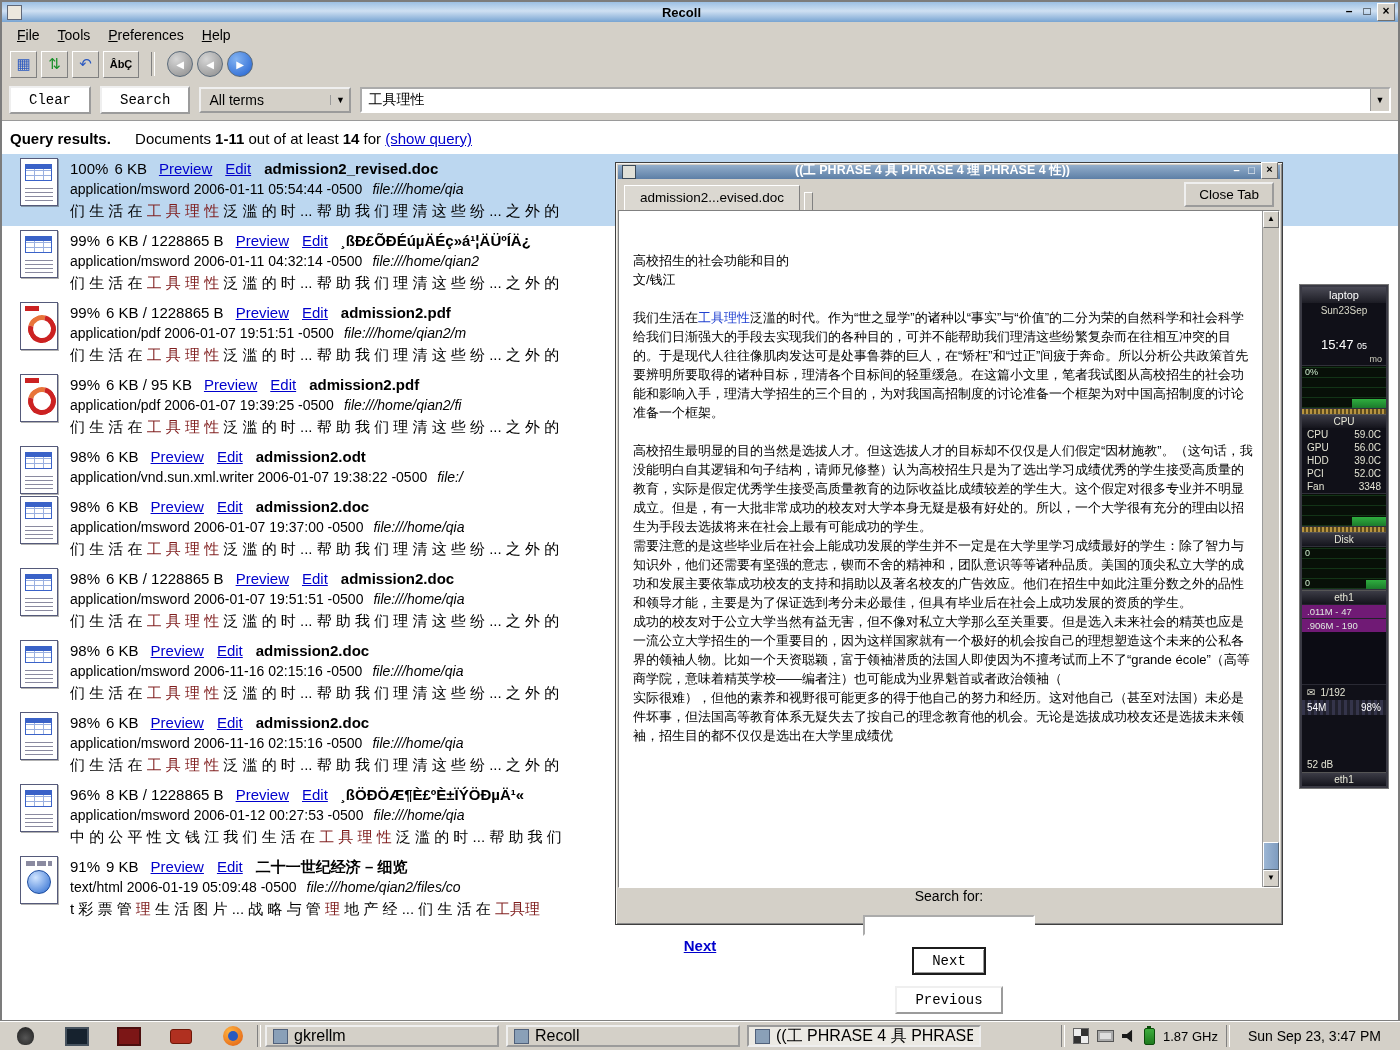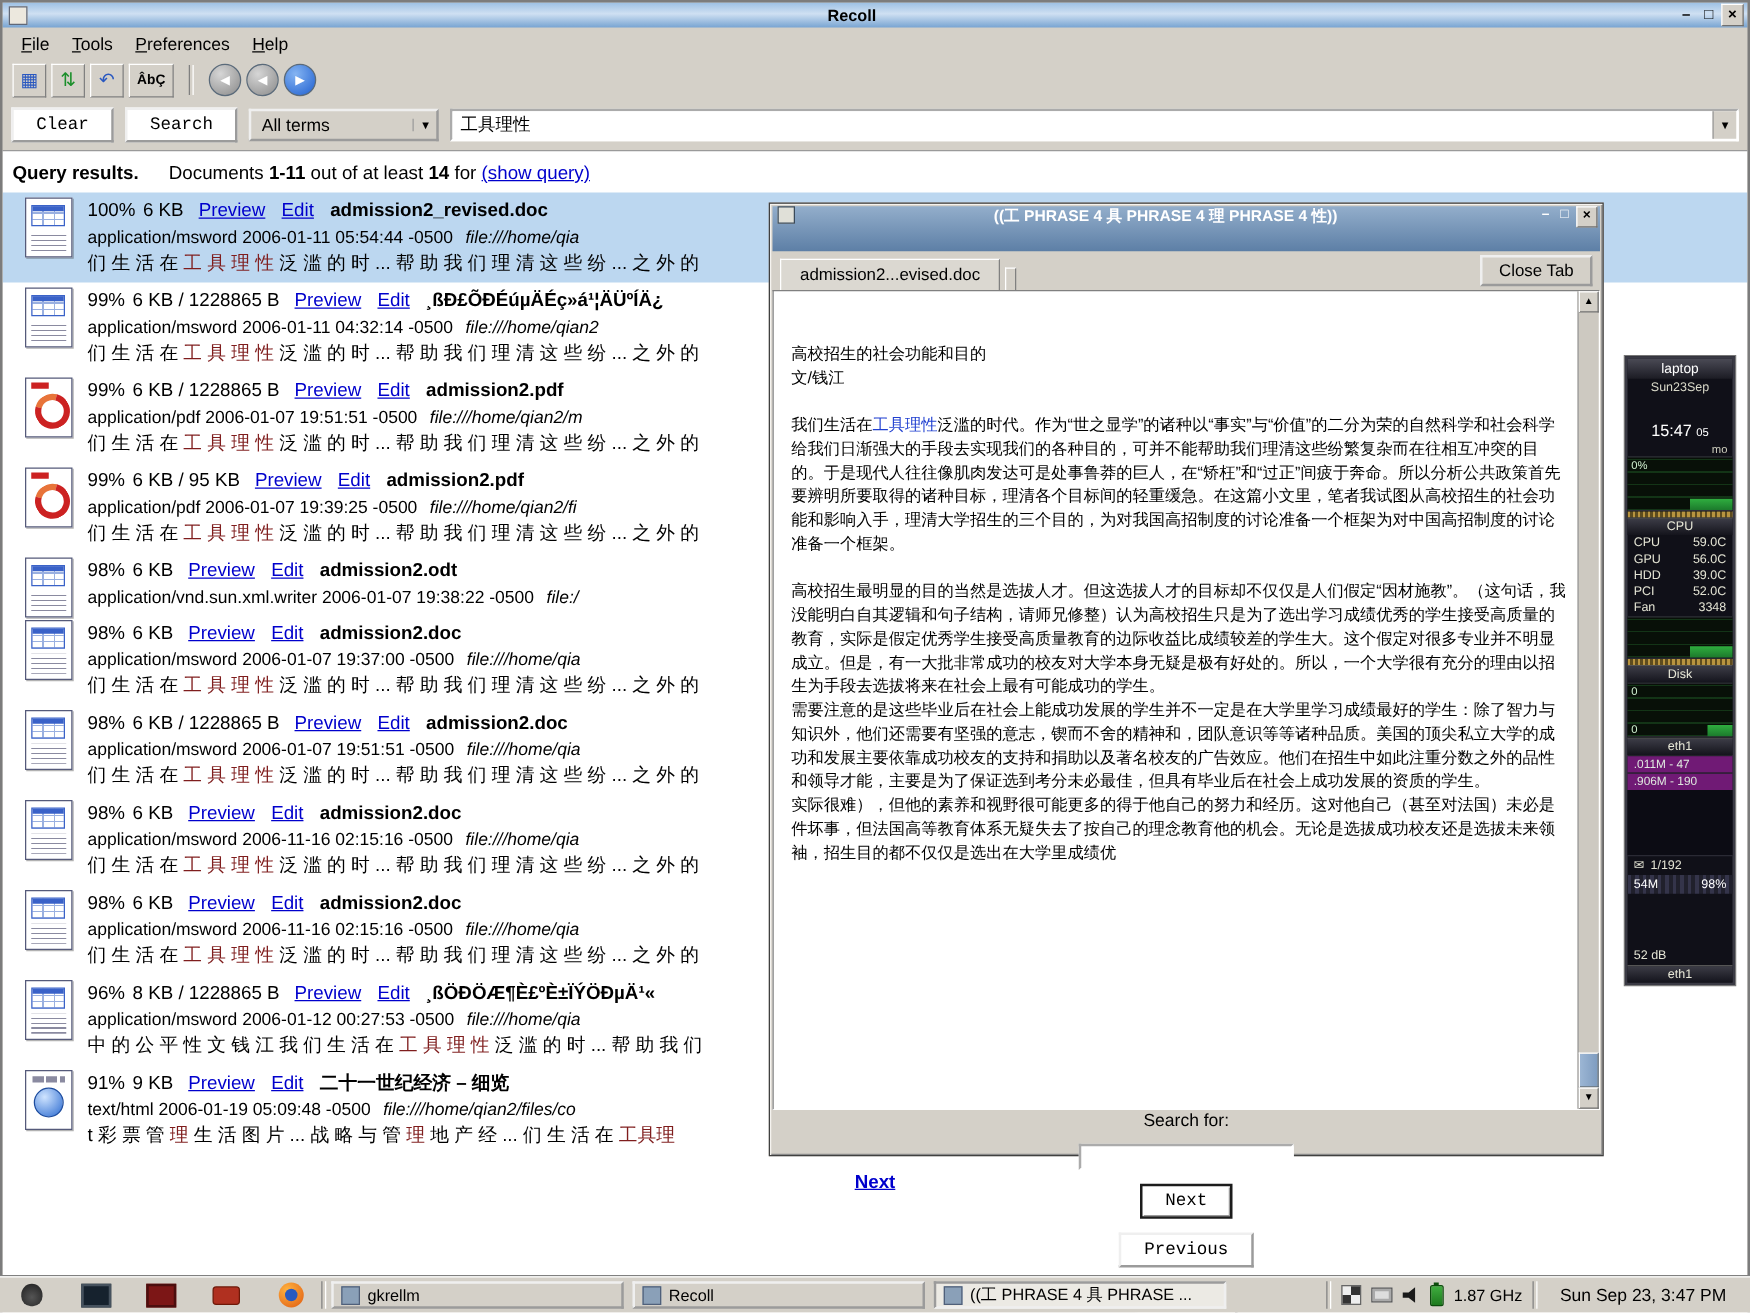--- a/index.html
+++ b/index.html
@@ -76,21 +76,21 @@
   .ricon.pdf::after{content:"";position:absolute;left:4px;top:3px;width:14px;height:5px;background:#cc2222;}
   .ricon.html::before{content:"";position:absolute;left:6px;top:13px;width:22px;height:22px;border-radius:50%;
       background:radial-gradient(circle at 35% 30%,#cfe4ff,#2a6ad0);border:1px solid #1d4c9e;}
   .ricon.html::after{content:"";position:absolute;left:5px;top:4px;right:5px;height:5px;
       background:repeating-linear-gradient(90deg,#8a8aa0 0 9px,transparent 9px 11px);}
 
   
   .preview{position:absolute;left:615px;top:162px;width:668px;height:763px;background:#d4d0c8;
            border:1px solid #404040;box-shadow:inset 1px 1px 0 #f5f3ef, inset -1px -1px 0 #8a8a8a;
            z-index:5;display:flex;flex-direction:column;box-sizing:border-box;}
-  .pv-titlebar{height:36px;background:linear-gradient(180deg,#93aecb,#5d7fa6);display:flex;align-items:flex-start;color:#fff;margin:2px 2px 0 2px;}
+  .pv-titlebar{height:14px;background:linear-gradient(180deg,#93aecb,#5d7fa6);display:flex;align-items:flex-end;color:#fff;margin:2px 2px 0 2px;}
   .pv-icon{width:12px;height:12px;background:#e0e0d8;border:1px solid #3a4a5a;margin-left:4px;}
   .pv-title{flex:1;text-align:center;font-weight:bold;font-size:12.5px;}
   .pv-btn{width:15px;height:15px;text-align:center;line-height:13px;font-size:11px;font-weight:bold;color:#fff;}
   .pv-btn.close{background:#d4d0c8;color:#000;border:1px solid;border-color:#fff #707070 #707070 #fff;margin:0 2px;}
   .pv-tabs{height:31px;display:flex;align-items:flex-end;padding:0 8px;gap:4px;}
   .pv-tab{height:24px;line-height:24px;padding:0 15px;background:#dbd8d1;border:1px solid #808080;border-bottom:none;
           border-top-color:#fff;border-left-color:#fff;font-size:13.5px;white-space:nowrap;}
   .pv-tab-nub{width:7px;height:17px;border-left:1px solid #fff;border-top:1px solid #fff;border-right:1px solid #808080;}
   .pv-closetab{margin-left:auto;margin-bottom:3px;font-size:13.5px;padding:3px 13px;background:#d4d0c8;border:2px outset #efefef;font-family:inherit;}
   .pv-body{flex:1;display:flex;min-height:0;margin:0 2px;border:1px solid;border-color:#808080 #fff #fff #808080;background:#fff;}
@@ -140,21 +140,21 @@
   .launch{width:24px;height:24px;display:flex;align-items:center;justify-content:center;}
   .li-foot{width:17px;height:18px;background:radial-gradient(circle at 50% 60%,#555,#1c1c1c);border-radius:50% 50% 45% 45%;}
   .li-term{width:20px;height:15px;background:#16222e;border:2px solid #46525e;}
   .li-red{width:20px;height:15px;background:#7c1616;border:2px solid #4c0e0e;}
   .li-tool{width:20px;height:13px;background:#b03020;border-radius:3px;border:1px solid #6e1808;}
   .li-ffx{width:20px;height:20px;border-radius:50%;background:radial-gradient(circle at 35% 30%,#ffb340,#e05a10);position:relative;}
   .li-ffx::after{content:"";position:absolute;inset:5px;border-radius:50%;background:#2a5ac0;}
   .tb-sep{width:2px;align-self:stretch;margin:3px 4px;border-left:1px solid #808080;border-right:1px solid #fff;}
   #task-buttons{display:flex;gap:7px;flex:1;min-width:0;align-items:center;}
   .taskbtn{width:234px;height:22px;display:flex;align-items:center;gap:6px;padding:0 6px;background:#d4d0c8;
-           border:2px outset #efefef;font-size:13px;box-sizing:border-box;}
+           border:2px outset #efefef;font-size:16px;box-sizing:border-box;}
   .taskbtn.active{border:2px inset #efefef;background:#eceae4;}
   .task-ico{width:13px;height:13px;background:#8aa0b8;border:1px solid #50607a;flex:none;}
   .task-label{white-space:nowrap;overflow:hidden;}
   .tray{display:flex;align-items:center;gap:8px;margin:0 4px;}
   .ti-grid{width:14px;height:14px;background:conic-gradient(#333 0 25%,#eee 0 50%,#333 0 75%,#eee 0);border:1px solid #666;}
   .ti-kbd{width:15px;height:10px;background:#ddd;border:1px solid #555;box-shadow:inset 0 0 0 2px #aaa;}
   .ti-speaker{width:14px;height:14px;background:#1a1a1a;clip-path:polygon(0 35%,35% 35%,72% 6%,72% 94%,35% 65%,0 65%);}
   .ti-batt{width:9px;height:15px;background:linear-gradient(#3fae3f,#1e7a1e);border:1px solid #0c4c0c;border-radius:2px;position:relative;}
   .ti-batt::before{content:"";position:absolute;top:-3px;left:2px;width:4px;height:2px;background:#0c4c0c;}
   .freq{font-size:13px;white-space:nowrap;}
@@ -363,20 +363,21 @@
     </div>
     <div class="pv-body">
       <div class="pv-text" id="pv-text">
           <div class="pv-para"><span>高校招生的社会功能和目的</span></div>
           <div class="pv-para"><span>文/钱江</span></div>
           <div class="pv-para">&nbsp;</div>
           <div class="pv-para"><span>我们生活在</span><span class="pv-hl">工具理性</span><span>泛滥的时代。作为“世之显学”的诸种以“事实”与“价值”的二分为荣的自然科学和社会科学给我们日渐强大的手段去实现我们的各种目的，可并不能帮助我们理清这些纷繁复杂而在往相互冲突的目的。于是现代人往往像肌肉发达可是处事鲁莽的巨人，在“矫枉”和“过正”间疲于奔命。所以分析公共政策首先要辨明所要取得的诸种目标，理清各个目标间的轻重缓急。在这篇小文里，笔者我试图从高校招生的社会功能和影响入手，理清大学招生的三个目的，为对我国高招制度的讨论准备一个框架为对中国高招制度的讨论准备一个框架。</span></div>
           <div class="pv-para">&nbsp;</div>
           <div class="pv-para"><span>高校招生最明显的目的当然是选拔人才。但这选拔人才的目标却不仅仅是人们假定“因材施教”。（这句话，我没能明白自其逻辑和句子结构，请师兄修整）认为高校招生只是为了选出学习成绩优秀的学生接受高质量的教育，实际是假定优秀学生接受高质量教育的边际收益比成绩较差的学生大。这个假定对很多专业并不明显成立。但是，有一大批非常成功的校友对大学本身无疑是极有好处的。所以，一个大学很有充分的理由以招生为手段去选拔将来在社会上最有可能成功的学生。</span></div>
           <div class="pv-para"><span>需要注意的是这些毕业后在社会上能成功发展的学生并不一定是在大学里学习成绩最好的学生：除了智力与知识外，他们还需要有坚强的意志，锲而不舍的精神和，团队意识等等诸种品质。美国的顶尖私立大学的成功和发展主要依靠成功校友的支持和捐助以及著名校友的广告效应。他们在招生中如此注重分数之外的品性和领导才能，主要是为了保证选到考分未必最佳，但具有毕业后在社会上成功发展的资质的学生。</span></div>
+          <div class="pv-para"><span>成功的校友对于公立大学当然有益无害，但不像对私立大学那么至关重要。但是选入未来社会的精英也应是一流公立大学招生的一个重要目的，因为这样国家就有一个极好的机会按自己的理想塑造这个未来的公私各界的领袖人物。比如一个天资聪颖，富于领袖潜质的法国人即使因为不擅考试而上不了“grande école”（高等商学院，意味着精英学校——编者注）也可能成为业界魁首或者政治领袖（</span></div>
           <div class="pv-para"><span>实际很难），但他的素养和视野很可能更多的得于他自己的努力和经历。这对他自己（甚至对法国）未必是件坏事，但法国高等教育体系无疑失去了按自己的理念教育他的机会。无论是选拔成功校友还是选拔未来领袖，招生目的都不仅仅是选出在大学里成绩优</span></div>
         </div>
       <div class="pv-scroll">
         <div class="pv-sarrow up">▲</div>
         <div class="pv-thumb"></div>
         <div class="pv-sarrow down">▼</div>
       </div>
     </div>
     <div class="pv-find">
       <span>Search for:</span>

